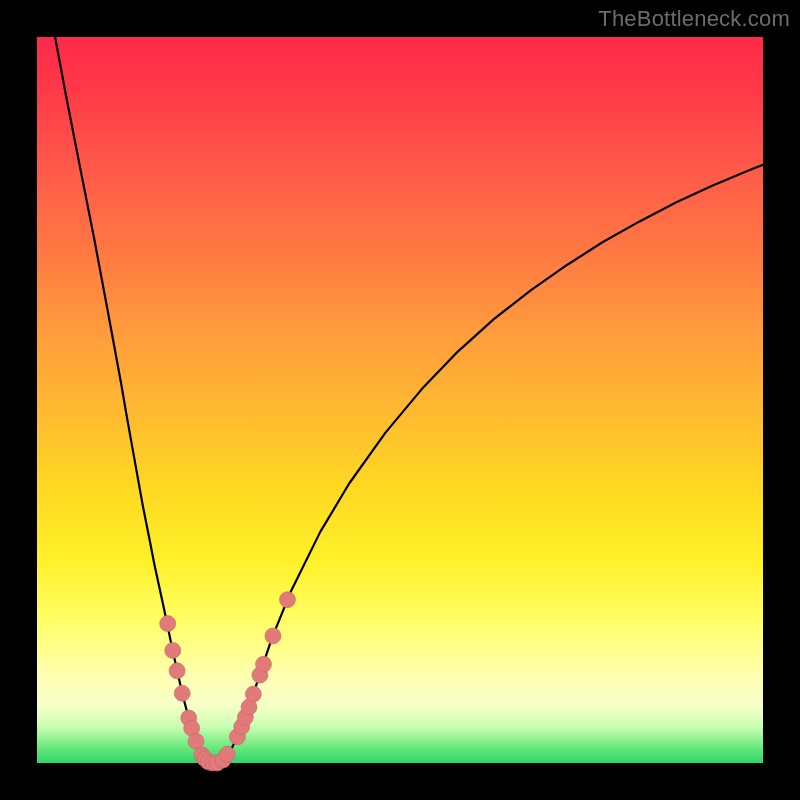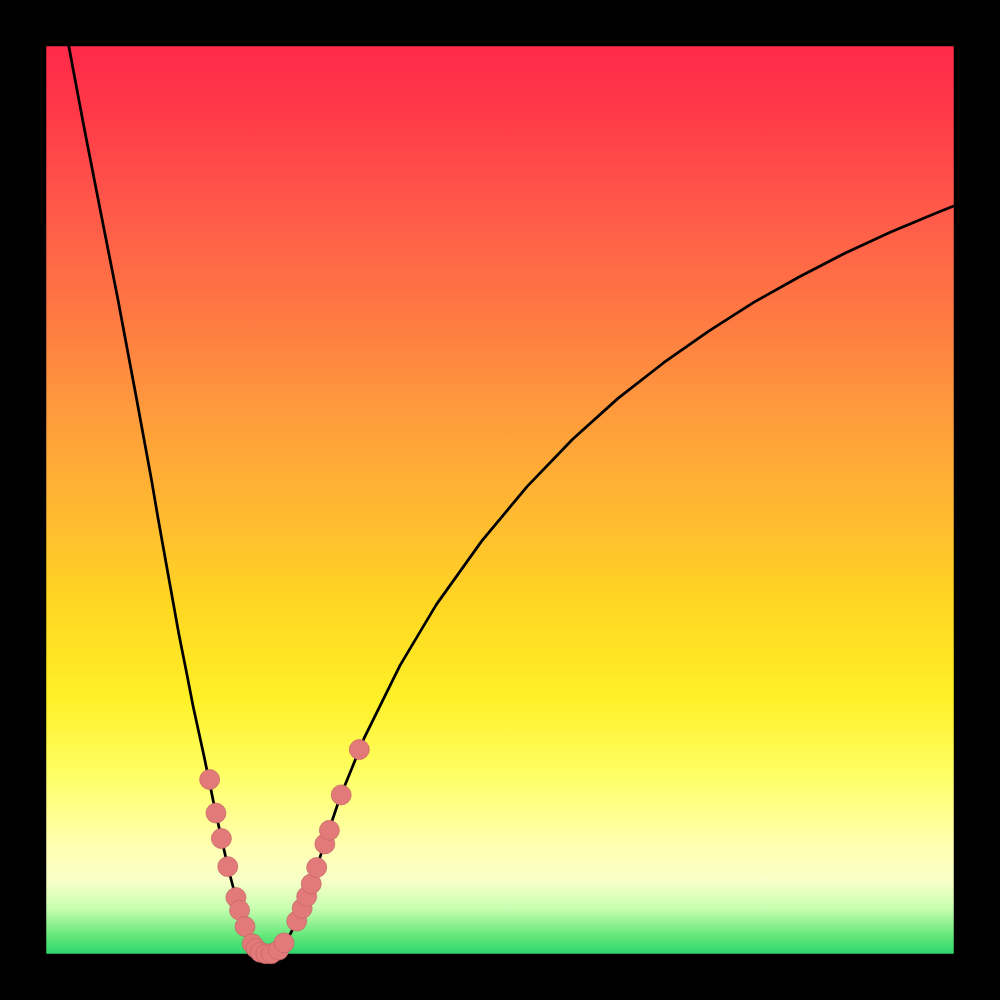--- a/index.html
+++ b/index.html
@@ -93,13 +93,14 @@
         <circle cx="208.36" cy="680.26" r="7.99" fill="#e37a7a" stroke="#c66565" stroke-width="0.6"></circle>
         <circle cx="211.99" cy="670.10" r="7.99" fill="#e37a7a" stroke="#c66565" stroke-width="0.6"></circle>
         <circle cx="216.35" cy="657.03" r="7.99" fill="#e37a7a" stroke="#c66565" stroke-width="0.6"></circle>
         <circle cx="222.88" cy="638.15" r="7.99" fill="#e37a7a" stroke="#c66565" stroke-width="0.6"></circle>
         <circle cx="226.51" cy="627.26" r="7.99" fill="#e37a7a" stroke="#c66565" stroke-width="0.6"></circle>
         <circle cx="235.95" cy="598.95" r="7.99" fill="#e37a7a" stroke="#c66565" stroke-width="0.6"></circle>
         <circle cx="250.47" cy="562.65" r="7.99" fill="#e37a7a" stroke="#c66565" stroke-width="0.6"></circle>
       </g>
   </svg>
 
+  <div class="watermark">TheBottleneck.com</div>
 </div>
 
 </body></html>

